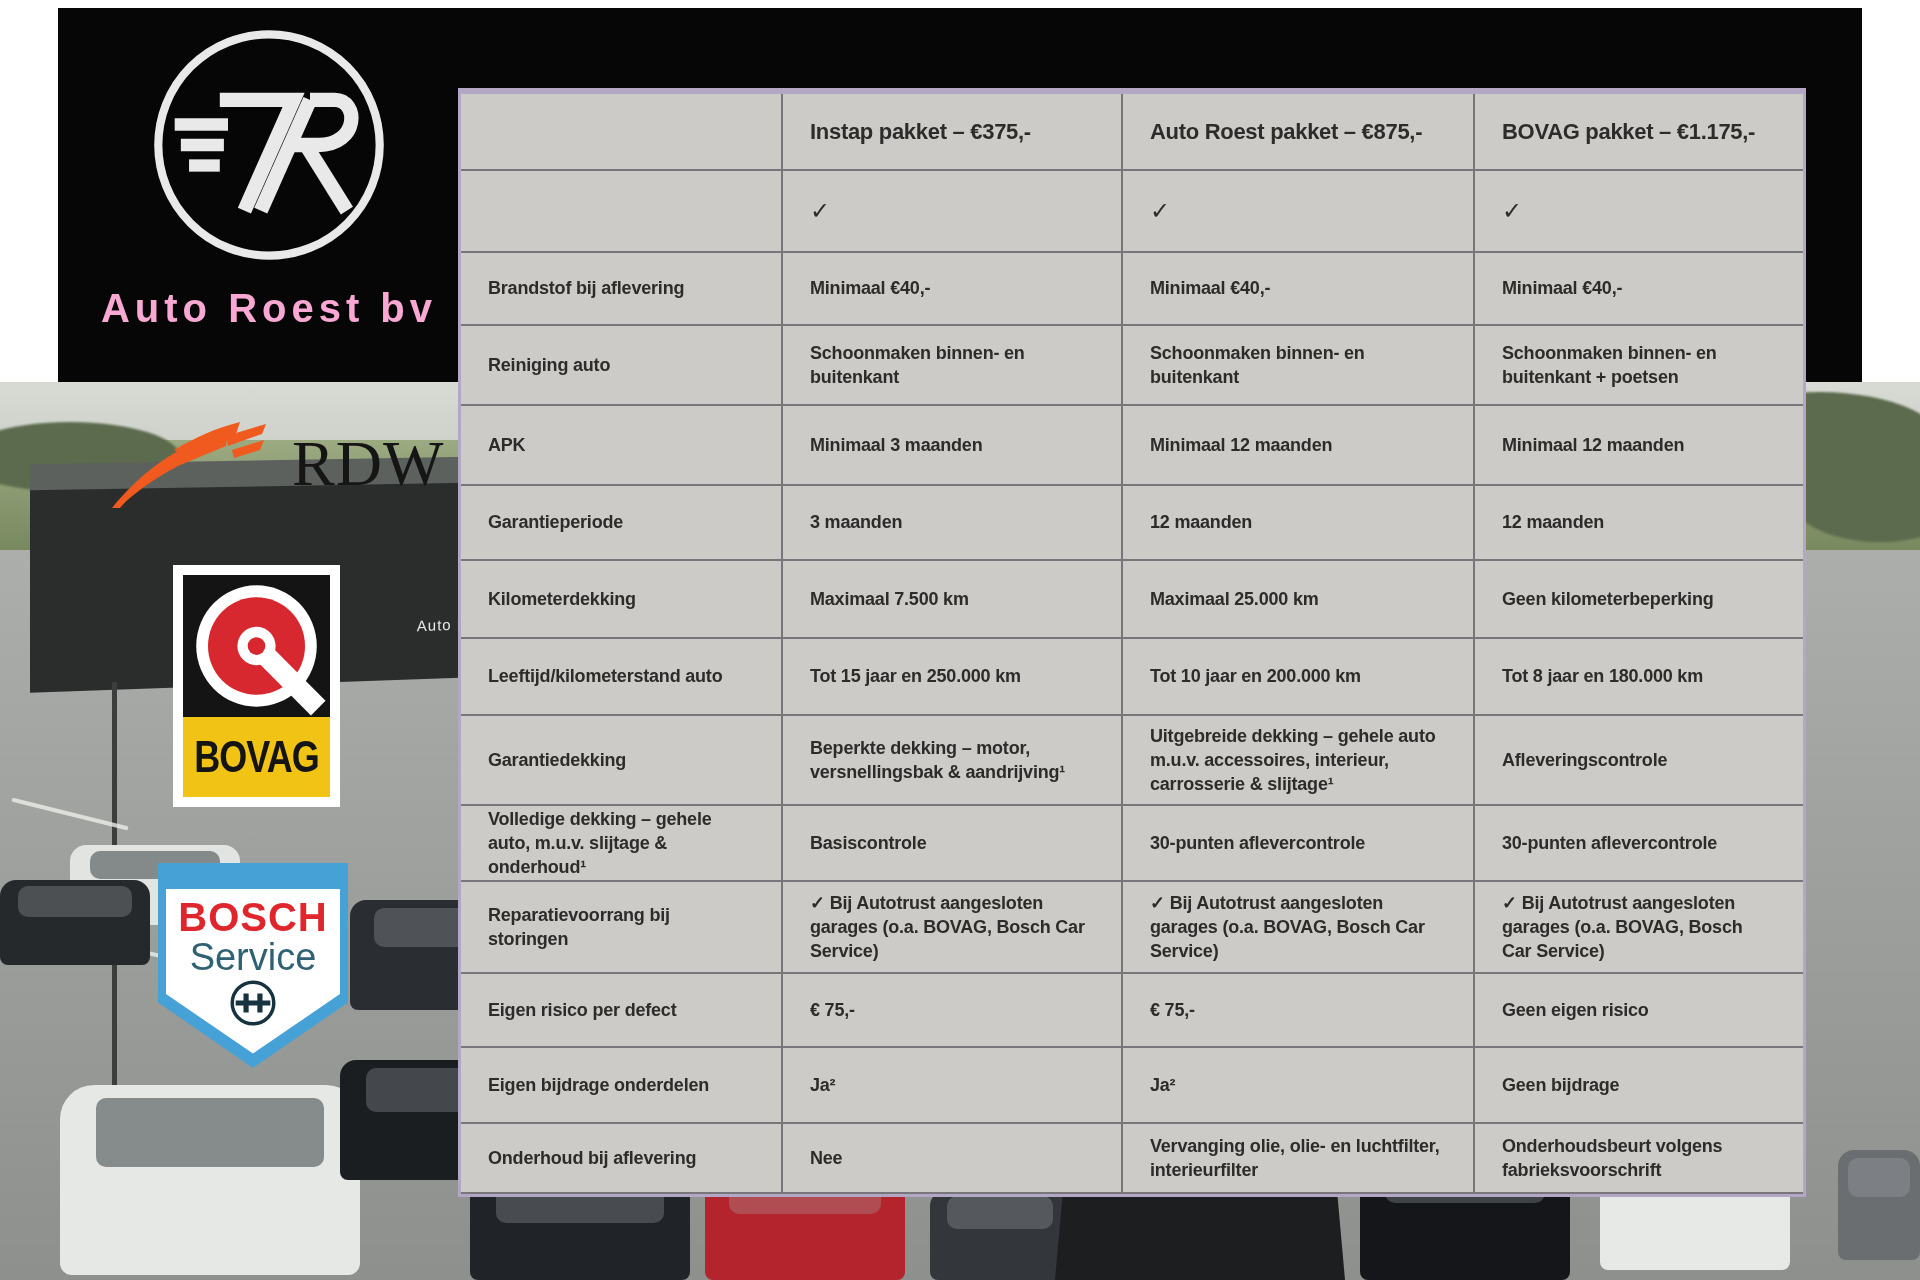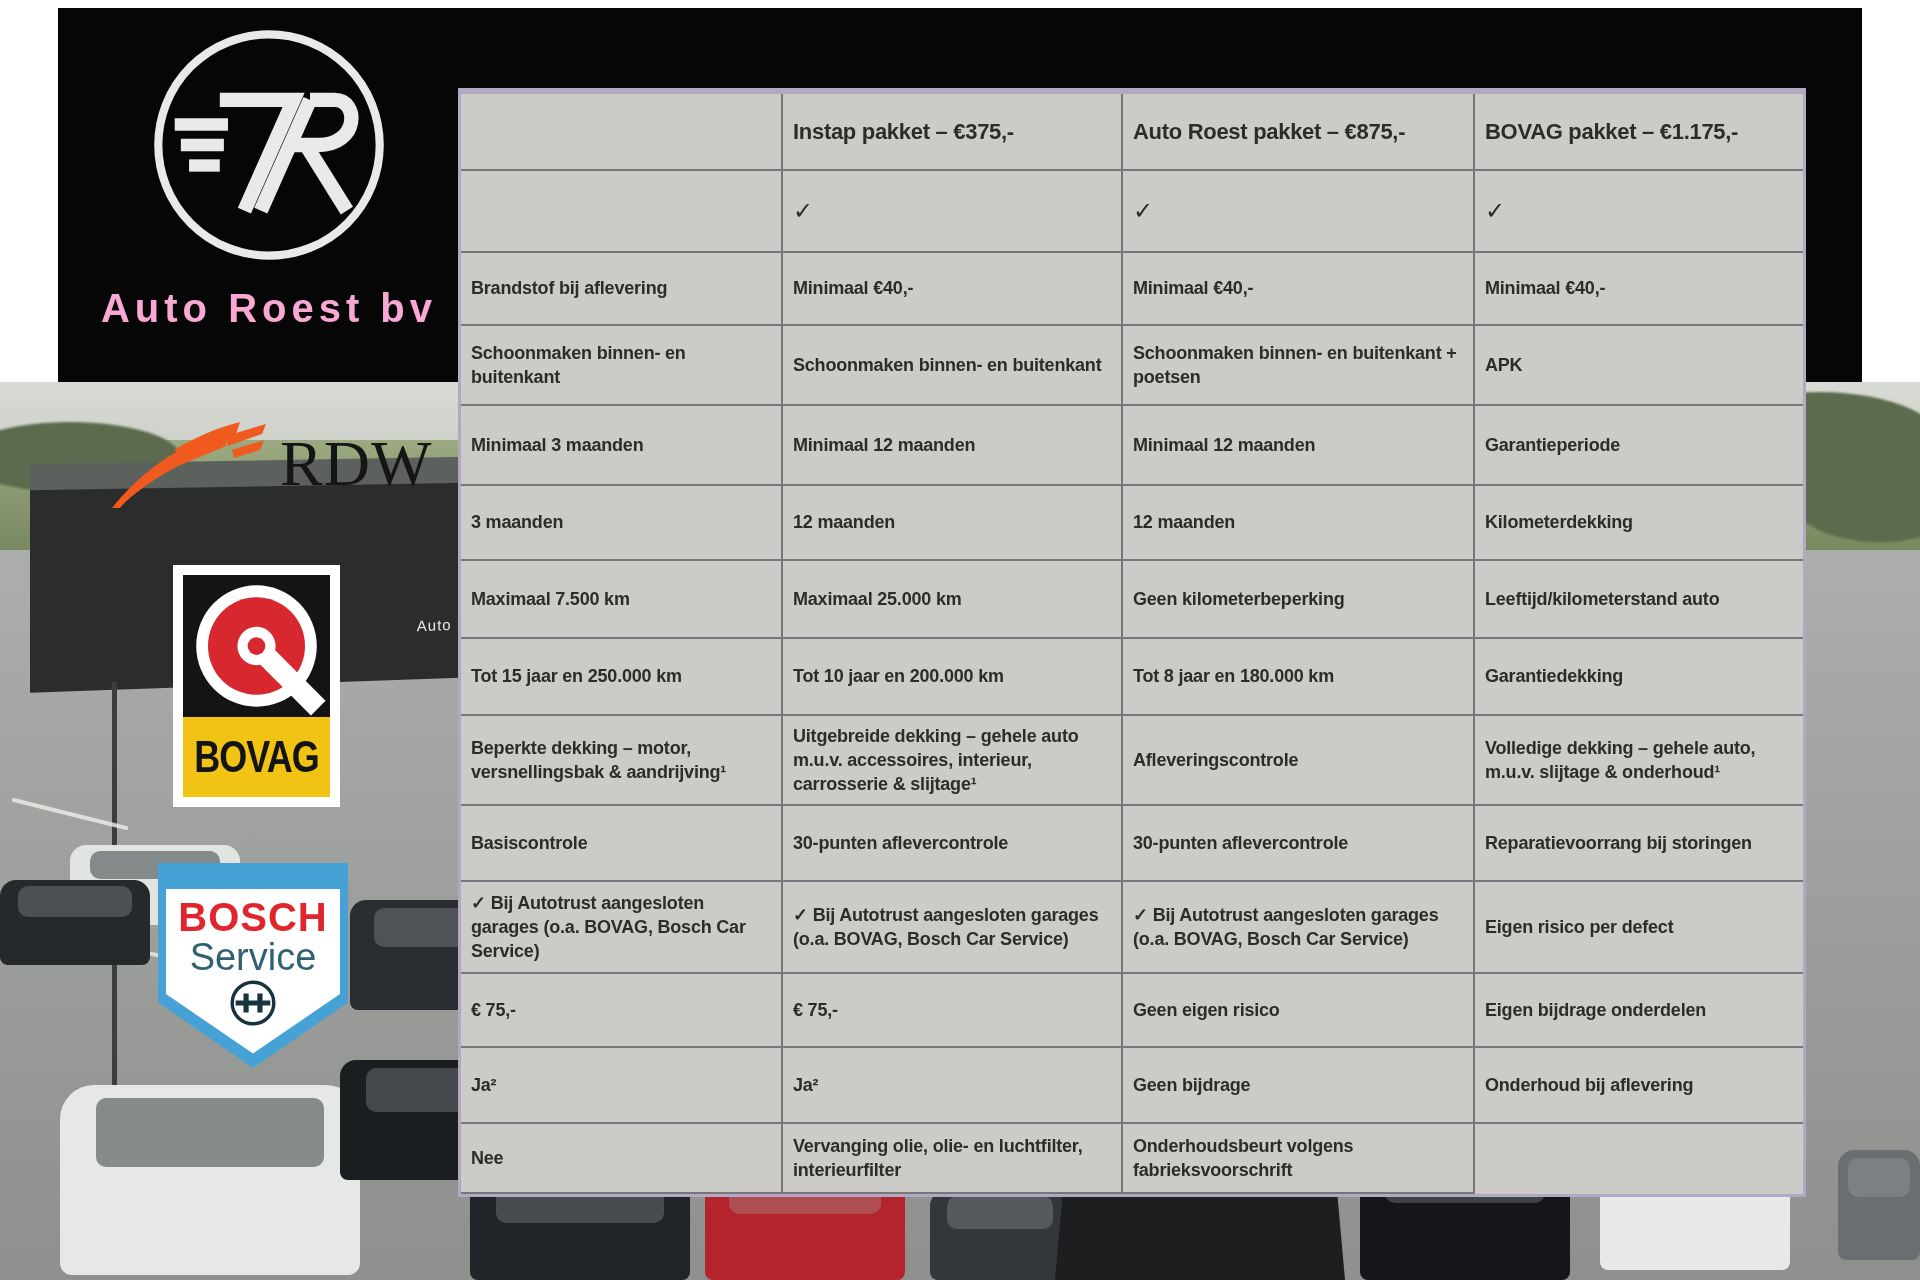--- a/index.html
+++ b/index.html
@@ -30,21 +30,21 @@
   .canopy{position:absolute;background:#1c1e20;clip-path:polygon(6% 0,94% 0,100% 100%,0 100%);}
   
   .black-block{position:absolute;left:58px;top:8px;width:1804px;height:374px;
        background:var(--header-backdrop,#060606);z-index:2;}
   .brand{position:absolute;left:16px;top:14px;width:390px;display:flex;flex-direction:column;
        align-items:center;gap:18px;}
   .brand-mark{width:246px;height:246px;}
   .brand-name{color:#f9a8d4;font-size:40px;font-weight:700;letter-spacing:5px;white-space:nowrap;}
   
   .rdw{position:absolute;left:108px;top:416px;display:flex;align-items:center;z-index:3;}
-  .rdw-text{font-family:"Liberation Serif",serif;font-size:64px;color:#151515;margin-left:0;letter-spacing:1px;}
+  .rdw-text{font-family:"Liberation Serif",serif;font-size:64px;color:#151515;margin-left:12px;letter-spacing:1px;}
   .bovag{position:absolute;left:173px;top:565px;width:167px;height:242px;background:#ffffff;
        z-index:3;display:flex;flex-direction:column;padding:10px;box-sizing:border-box;}
   .bovag-mark{width:147px;height:142px;}
   .bovag-band{height:80px;background:var(--bovag-yellow,#f0c315);display:flex;align-items:center;justify-content:center;}
   .bovag-text{font-size:36px;font-weight:800;color:#141414;letter-spacing:-1px;transform:scaleY(1.25);}
   .bosch{position:absolute;left:158px;top:863px;width:190px;height:205px;z-index:3;
        background:var(--bosch-blue,#46a1d7);
        clip-path:polygon(0 0,100% 0,100% 68%,50% 100%,0 68%);}
   .bosch-inner{position:absolute;left:8px;right:8px;top:26px;bottom:4px;background:#ffffff;
        clip-path:polygon(0 0,100% 0,100% 60%,50% 94%,0 60%);
@@ -52,21 +52,21 @@
   .bosch-word{margin-top:6px;font-size:40px;font-weight:800;color:var(--bosch-red,#e0262d);letter-spacing:1px;}
   .bosch-service{font-size:38px;font-weight:400;color:var(--bosch-teal,#2f6173);margin-top:-4px;}
   .bosch-sym{width:52px;height:52px;margin-top:-2px;}
   
   .pricing-table{position:absolute;left:458px;top:88px;width:1342px;height:1100px;z-index:4;
        background:var(--table-bg,#cccbc7);
        border:3px solid var(--table-border-outer,#b2a7c4);border-top-width:6px;
        box-sizing:content-box;
        display:grid;grid-template-columns:322px 340px 352px 328px;}
   .cell{border-right:2px solid var(--table-grid,#77777b);border-bottom:2px solid var(--table-grid,#77777b);
-       display:flex;align-items:center;padding:6px 10px;box-sizing:border-box;
+       display:flex;align-items:center;padding:6px 27px;box-sizing:border-box;
        color:var(--table-text,#2d2c2a);font-weight:700;font-size:18px;line-height:1.35;
        letter-spacing:-0.2px;overflow:hidden;}
   .cell:nth-child(4n){border-right:none;}
   .header-cell{font-size:22px;letter-spacing:-0.3px;}
   .check{font-weight:400;font-size:24px;}
 </style>
 </head>
 <body>
 
 <div class="photo">
@@ -165,20 +165,21 @@
   <div class="cell header-cell">Auto Roest pakket – €875,-</div>
   <div class="cell header-cell">BOVAG pakket – €1.175,-</div>
 <div class="cell label-cell"></div>
     <div class="cell value-cell check">✓</div>
     <div class="cell value-cell check">✓</div>
     <div class="cell value-cell check">✓</div>
     <div class="cell label-cell">Brandstof bij aflevering</div>
     <div class="cell value-cell">Minimaal €40,-</div>
     <div class="cell value-cell">Minimaal €40,-</div>
     <div class="cell value-cell">Minimaal €40,-</div>
+    <div class="cell label-cell">Reiniging auto</div>
     <div class="cell value-cell">Schoonmaken binnen- en buitenkant</div>
     <div class="cell value-cell">Schoonmaken binnen- en buitenkant</div>
     <div class="cell value-cell">Schoonmaken binnen- en buitenkant + poetsen</div>
     <div class="cell label-cell">APK</div>
     <div class="cell value-cell">Minimaal 3 maanden</div>
     <div class="cell value-cell">Minimaal 12 maanden</div>
     <div class="cell value-cell">Minimaal 12 maanden</div>
     <div class="cell label-cell">Garantieperiode</div>
     <div class="cell value-cell">3 maanden</div>
     <div class="cell value-cell">12 maanden</div>

